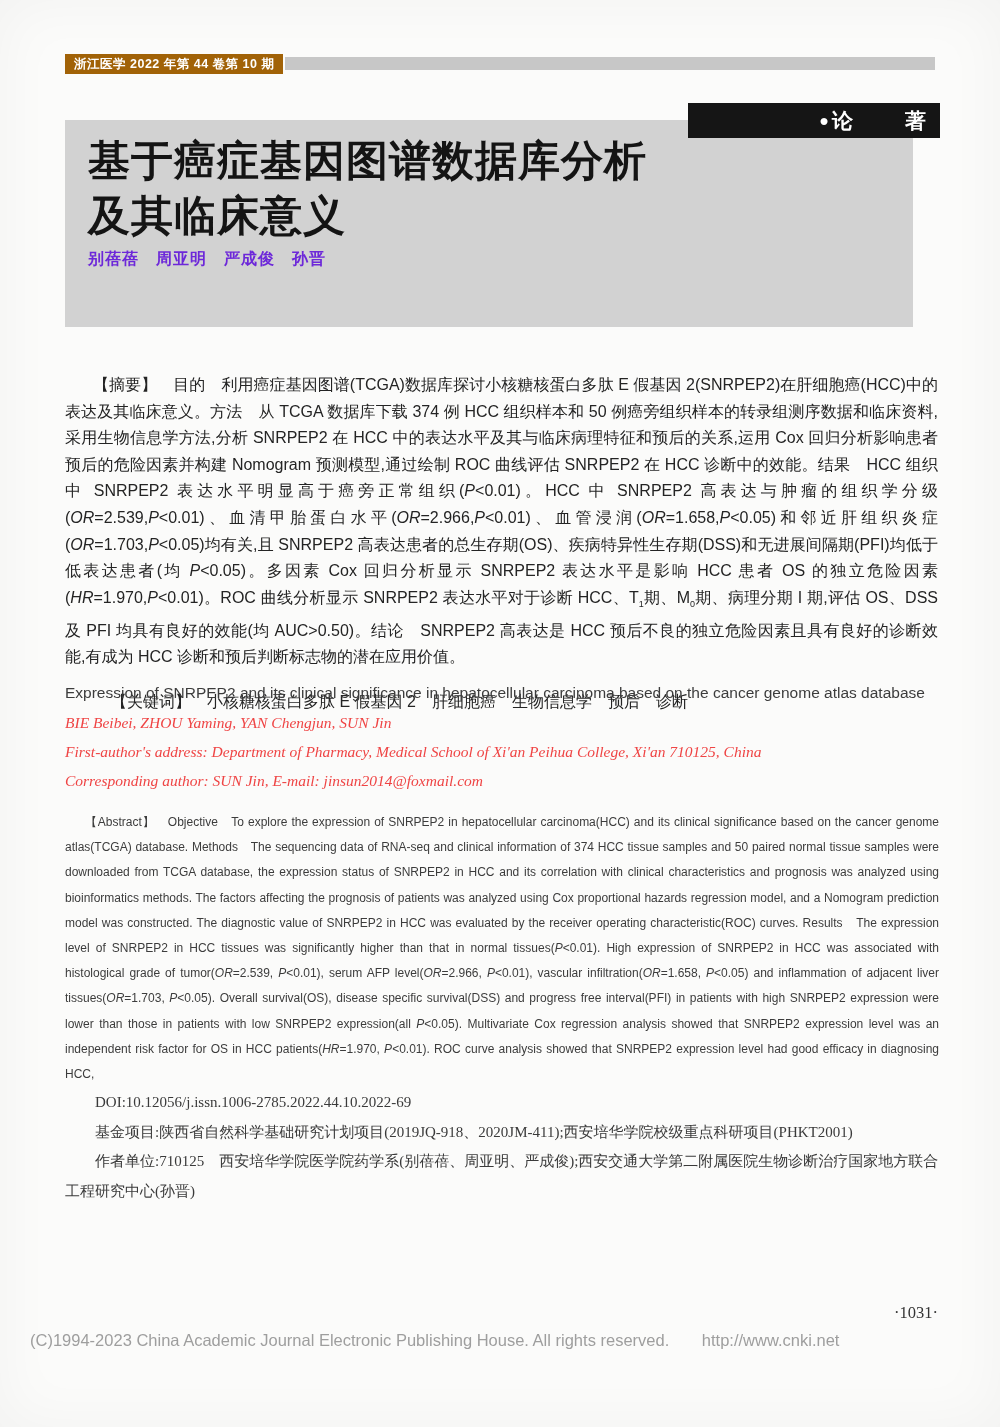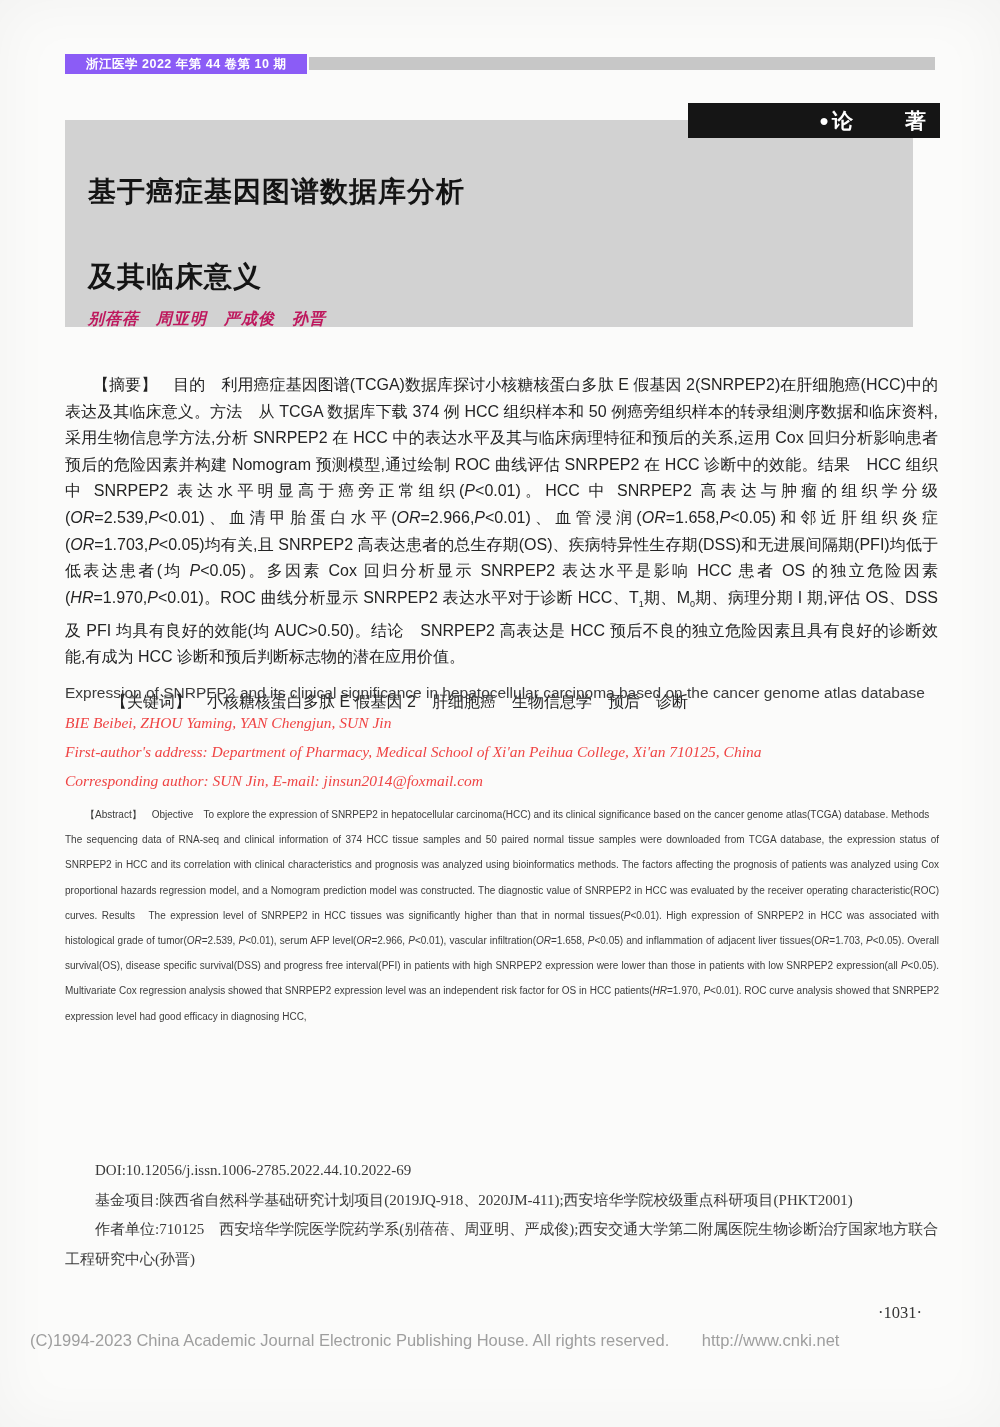--- a/index.html
+++ b/index.html
@@ -13,23 +13,23 @@
   .page{
     position:absolute;inset:0;
     box-shadow:inset 0 0 60px rgba(0,0,0,0.04);
   }
   
   .header-strip{
     position:absolute;left:65px;top:54px;right:65px;
     display:flex;align-items:flex-start;
   }
   .journal-tag{
-    background:#8b5cf6;color:#fff;
+    background:#a16207;color:#fff;
     font-weight:bold;font-size:12.5px;line-height:18px;
-    padding:1px 21px;letter-spacing:0.5px;
+    padding:1px 9px;letter-spacing:0.5px;
     white-space:nowrap;
   }
   .header-rule{
     flex:1;height:13px;margin-top:3px;margin-left:2px;
     background:#c7c7c7;
   }
   
   .article-type{
     position:absolute;left:688px;top:103px;width:252px;height:35px;
     background:#151515;color:#fff;
@@ -42,30 +42,29 @@
   .article-type .atype-gap{display:inline-block;width:52px;}
   
   .title-box{
     position:absolute;left:65px;top:120px;width:848px;height:207px;
     background:#d2d2d2;
     box-sizing:border-box;padding:14px 0 0 23px;
     z-index:2;
   }
   .tline{
     display:block;
-    font-weight:bold;font-size:28px;line-height:55px;
+    font-weight:bold;font-size:42px;line-height:55px;
     color:#141414;letter-spacing:1px;
-    font-family:Liberation Sans, sans-serif;
-    margin-top:30px;
+    font-family:Liberation Serif, serif;
   }
   .authors-cn{
     margin-top:5px;
     font-family:"Liberation Serif",serif;
-    font-style:italic;font-weight:bold;
-    font-size:16px;color:#be185d;letter-spacing:1px;
+    font-weight:bold;
+    font-size:16px;color:#6d28d9;letter-spacing:1px;
   }
   
   .abstract-wrap{
     position:absolute;left:65px;top:372px;width:873px;
   }
   .abstract-cn{
     margin:0;
     font-size:16px;line-height:26.6px;color:#242424;
     text-align:justify;text-indent:28px;
   }
@@ -82,34 +81,34 @@
     position:absolute;left:65px;top:684px;width:874px;color:#3a3a3a;
   }
   .en-title{
     font-size:15.5px;color:#3c3c3c;margin-bottom:12px;
   }
   .en-authors,.en-line{
     font-family:"Liberation Serif",serif;font-style:italic;
     font-size:15.5px;color:#ef4444;margin-bottom:11px;
   }
   .en-abstract{
-    margin:12px 0 0 0;
-    font-size:10px;line-height:25.2px;color:#3c3c3c;
+    margin:20px 0 0 0;
+    font-size:12px;line-height:25.2px;color:#3c3c3c;
     text-align:justify;text-indent:20px;
   }
   
   .footnotes{
-    position:absolute;left:65px;top:1156px;width:874px;
+    position:absolute;left:65px;top:1088px;width:874px;
     font-family:"Liberation Serif",serif;
     font-size:15px;line-height:29.5px;color:#3a3a3a;
   }
   .footnotes p{margin:0;text-indent:30px;}
   
   .page-number{
-    position:absolute;right:78px;top:1303px;
+    position:absolute;right:62px;top:1303px;
     font-family:"Liberation Serif",serif;
     font-size:16.5px;color:#333;
   }
   .copyright{
     position:absolute;left:30px;top:1331px;
     font-family:Liberation Sans, sans-serif;
     font-size:16.5px;color:#9e9e9e;
   }
   .copyright .url{margin-left:28px;}
 </style>

